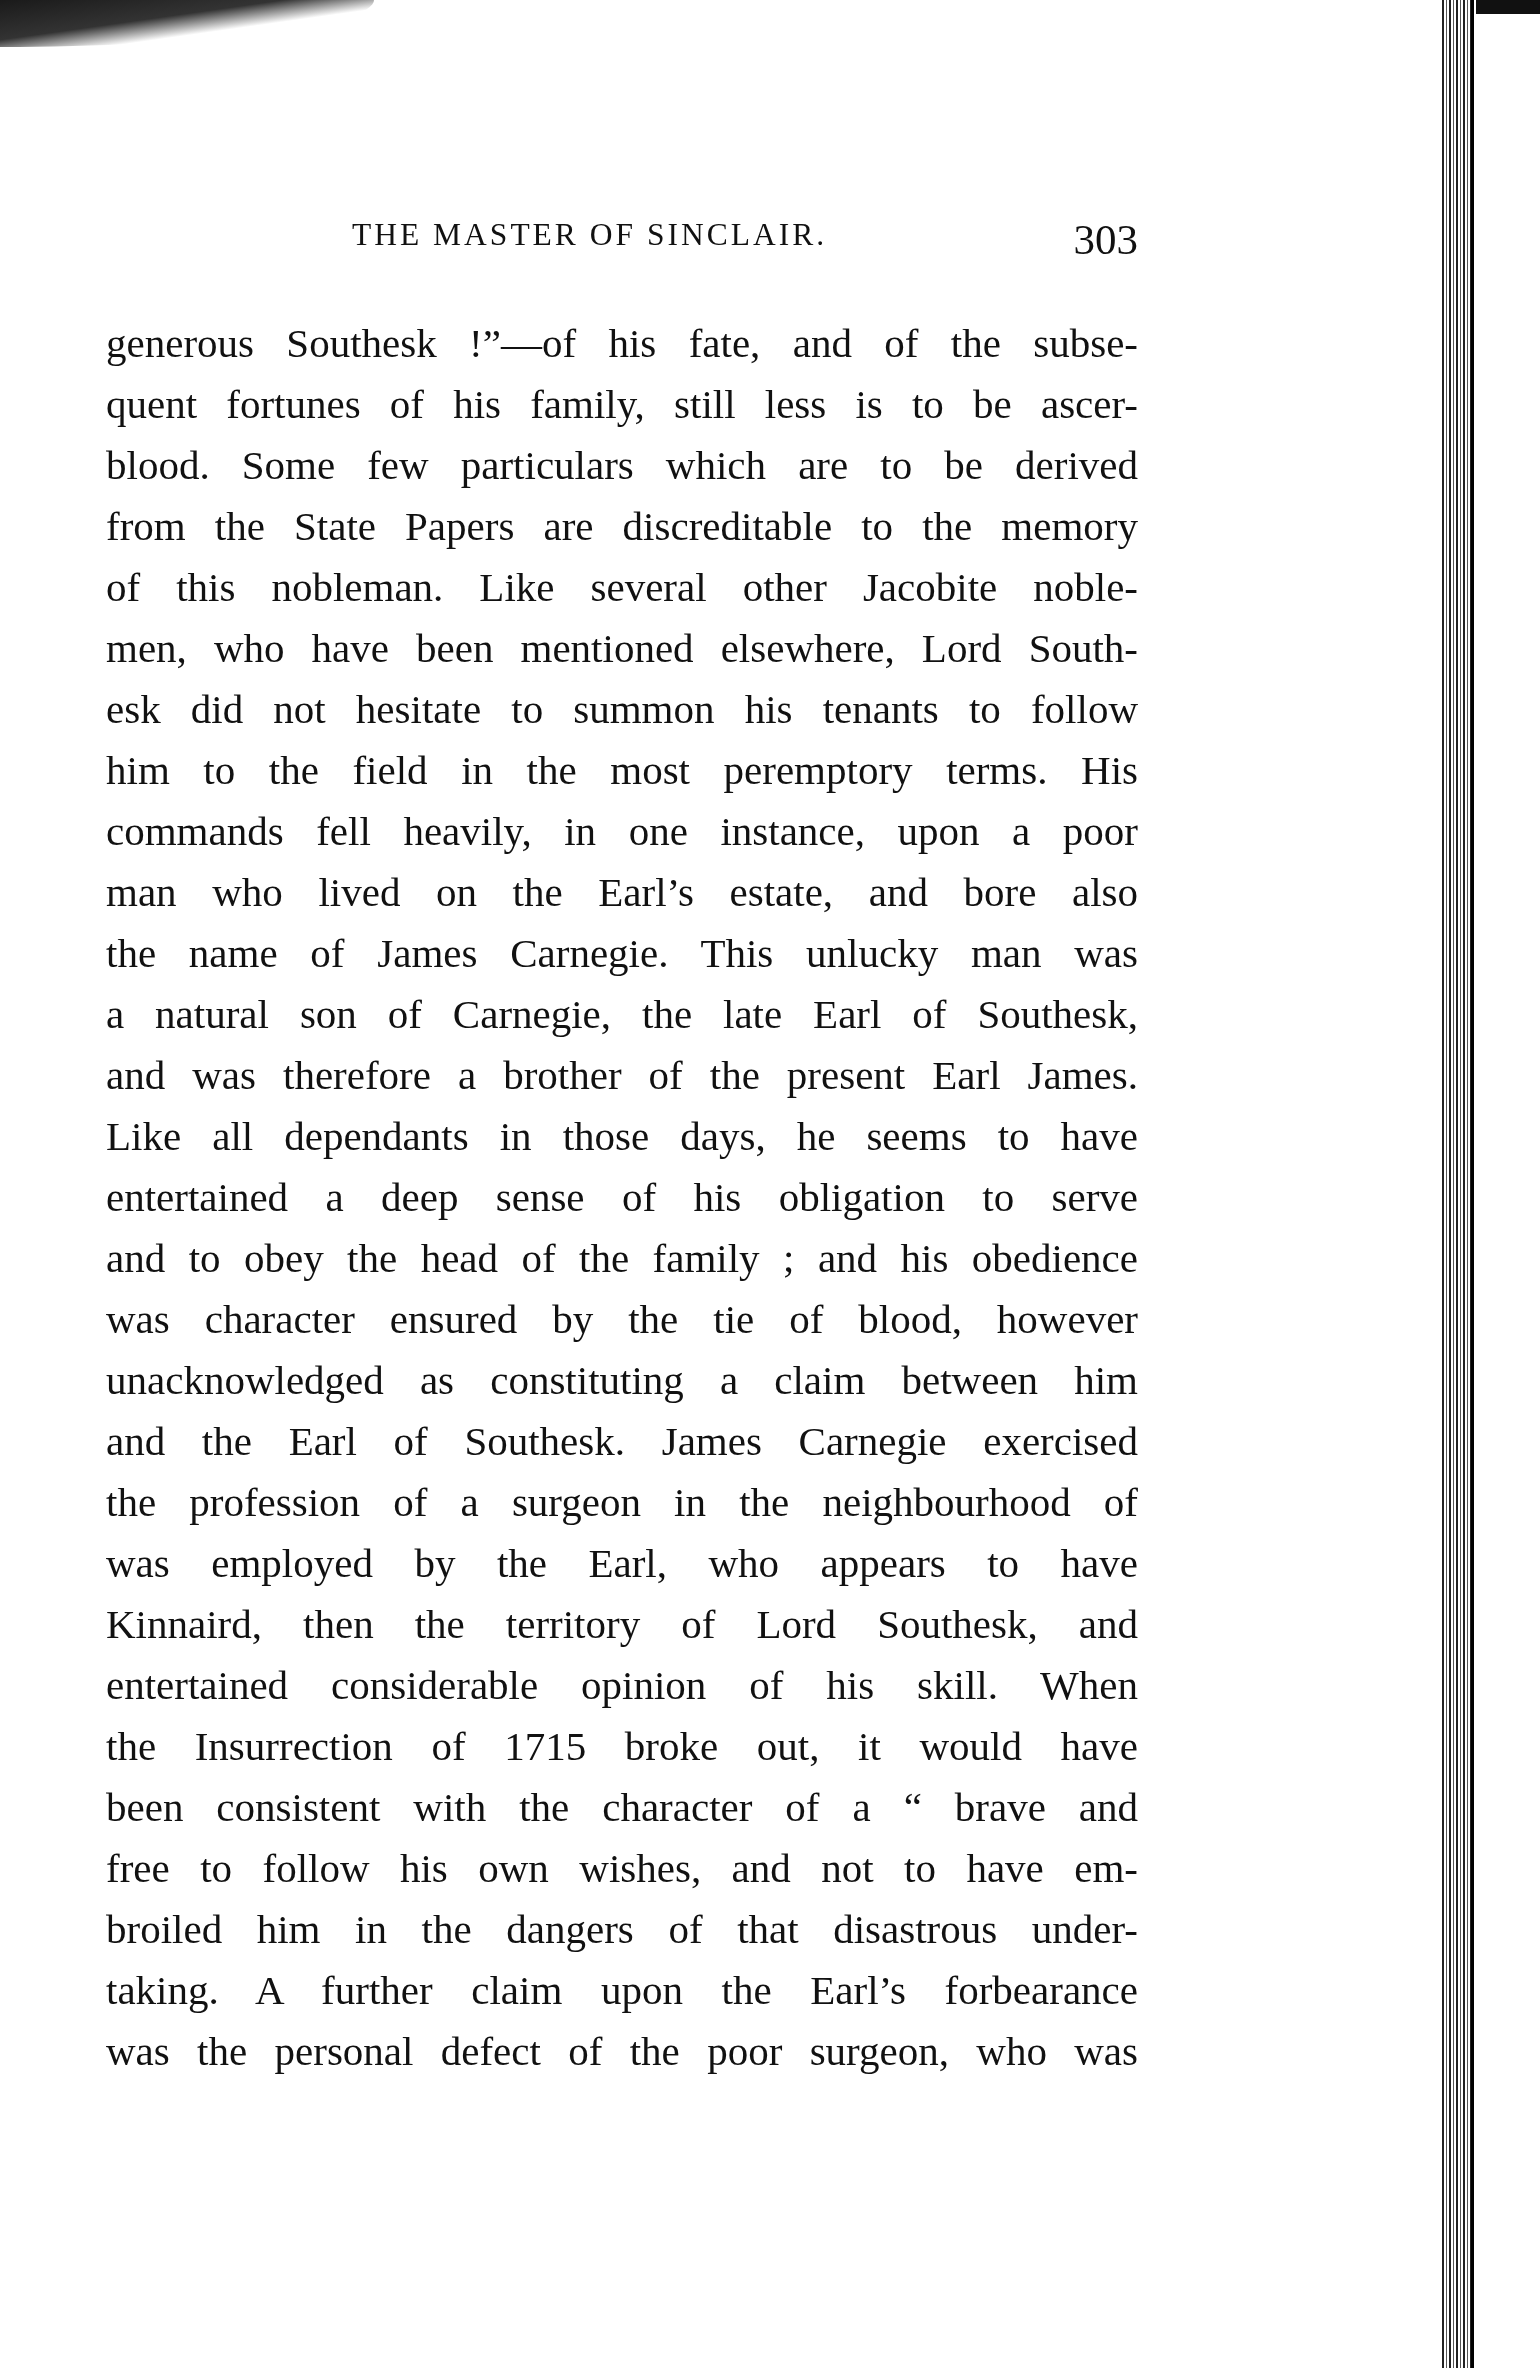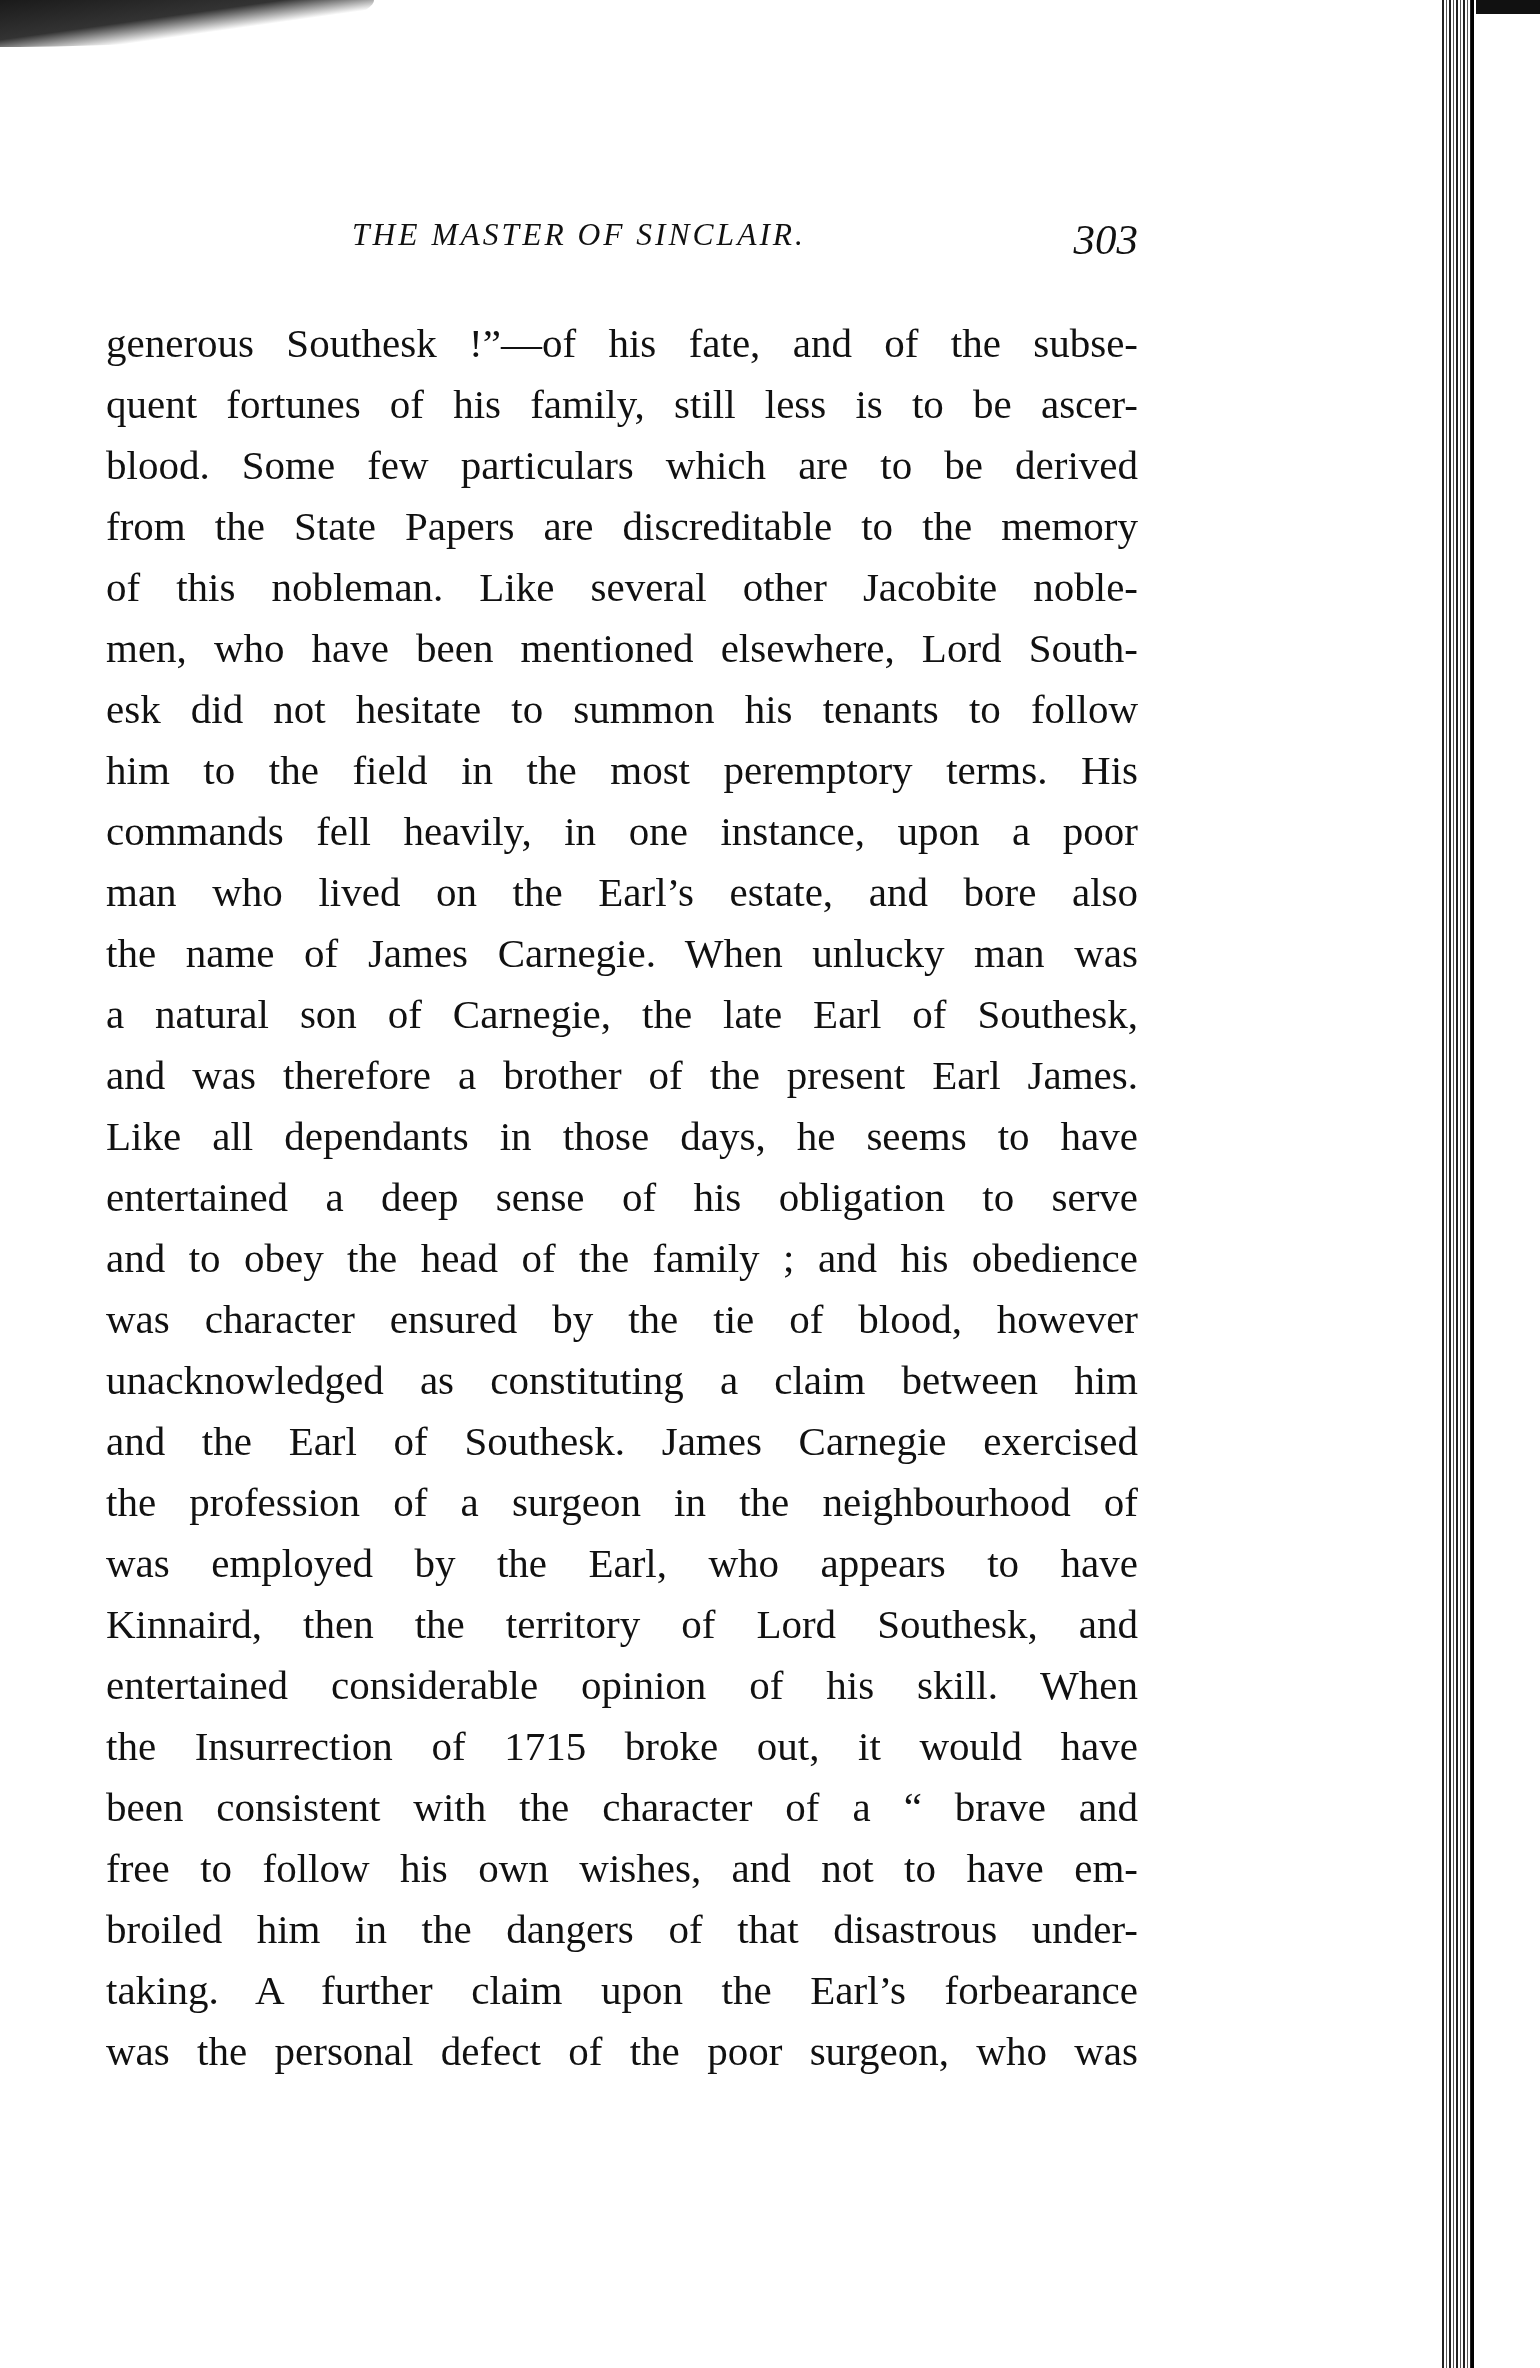--- a/index.html
+++ b/index.html
@@ -19,21 +19,21 @@
   .binding-edge {
     position: absolute; top: 0; right: 67px; width: 3px; height: 2368px; background: #000;
   }
   .binding-right {
     position: absolute; top: 0; right: 0; width: 65px; height: 13.8px; background: #111;
   }
   .page {
     position: absolute; left: 106px; top: 207px; width: 1032px;
   }
   .running-head {
-    position: relative; height: 59px; font-style: italic;
+    position: relative; height: 59px;
   }
   .running-title {
     position: absolute; left: 246px; top: 9.9px; font-size: 31.5px; letter-spacing: 3px;
   }
   .page-number {
     position: absolute; right: 0; top: 8px; font-size: 43px;
   }
   .body-text { margin-top: 47px; }
   .line {
     display: block; font-size: 41px; line-height: 61px; height: 61px;
@@ -58,21 +58,21 @@
     <span class="line">generous Southesk !”—of his fate, and of the subse-</span>
     <span class="line">quent fortunes of his family, still less is to be ascer-</span>
     <span class="line">blood.  Some few particulars which are to be derived</span>
     <span class="line">from the State Papers are discreditable to the memory</span>
     <span class="line">of this nobleman.  Like several other Jacobite noble-</span>
     <span class="line">men, who have been mentioned elsewhere, Lord South-</span>
     <span class="line">esk did not hesitate to summon his tenants to follow</span>
     <span class="line">him to the field in the most peremptory terms.  His</span>
     <span class="line">commands fell heavily, in one instance, upon a poor</span>
     <span class="line">man who lived on the Earl’s estate, and bore also</span>
-    <span class="line">the name of James Carnegie.  When unlucky man was</span>
+    <span class="line">the name of James Carnegie.  This unlucky man was</span>
     <span class="line">a natural son of Carnegie, the late Earl of Southesk,</span>
     <span class="line">and was therefore a brother of the present Earl James.</span>
     <span class="line">Like all dependants in those days, he seems to have</span>
     <span class="line">entertained a deep sense of his obligation to serve</span>
     <span class="line">and to obey the head of the family ; and his obedience</span>
     <span class="line">was character ensured by the tie of blood, however</span>
     <span class="line">unacknowledged as constituting a claim between him</span>
     <span class="line">and the Earl of Southesk.  James Carnegie exercised</span>
     <span class="line">the profession of a surgeon in the neighbourhood of</span>
     <span class="line">was employed by the Earl, who appears to have</span>

